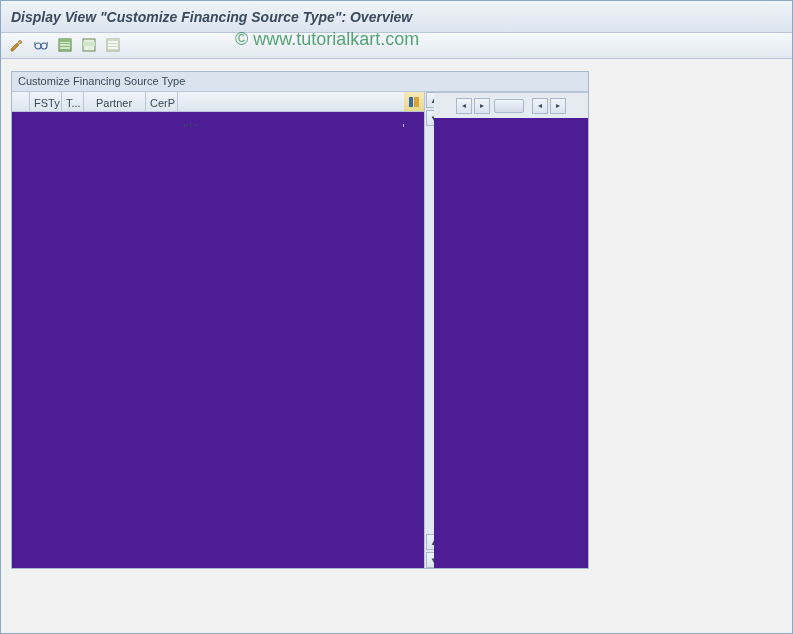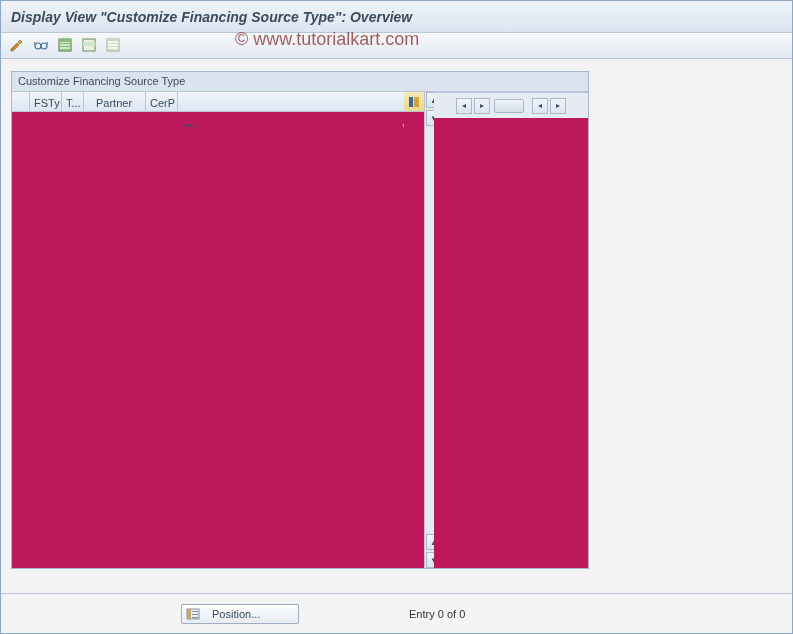--- a/index.html
+++ b/index.html
@@ -45,32 +45,32 @@
     width: 20px; height: 20px;
     display: flex; align-items: center; justify-content: center;
     border: 1px solid transparent;
     border-radius: 2px;
     cursor: pointer;
   }
   .watermark {
     position: absolute;
     left: 234px; top: 28px;
     font-size: 18px;
-    color: #7f1d1d;
+    color: #15803d;
     opacity: 0.7;
     pointer-events: none;
     font-family: Arial, sans-serif;
   }
   
   .workarea {
     position: absolute;
     left: 10px; top: 70px;
     width: 578px;
     height: 498px;
-    background: #be185d;
+    background: #4c1d95;
     border: 1px solid #a9b9cc;
     display: flex;
     flex-direction: column;
     justify-content: space-between;
   }
   .panel-title {
     height: 20px;
     background: #dbe4ee;
     border-bottom: 1px solid #b8c6d8;
     padding: 3px 6px 0 6px;
@@ -568,29 +568,14 @@
             </div>
           <div class="hbtn">
               <span>▸</span>
             </div>
         </div>
         <div style="width:18px;"></div>
       </div>
     </div>
   </div>
 
-  <div class="footer">
-    <div class="pos-btn">
-      <span class="pb-icon">
-        <svg width="14" height="14" viewBox="0 0 14 14">
-            <rect x="1" y="2" width="12" height="10" fill="#e9eef5" stroke="#7f93ab"></rect>
-            <rect x="1" y="2" width="4" height="10" fill="#c7a86a"></rect>
-            <rect x="6" y="4" width="6" height="1" fill="#7f93ab"></rect>
-            <rect x="6" y="7" width="6" height="1" fill="#7f93ab"></rect>
-            <rect x="6" y="10" width="6" height="1" fill="#7f93ab"></rect>
-          </svg>
-      </span>
-      <span>Position...</span>
-    </div>
-    <div class="entry-text">Entry 0 of 0</div>
-  </div>
 
 </div>
 
 </body></html>

